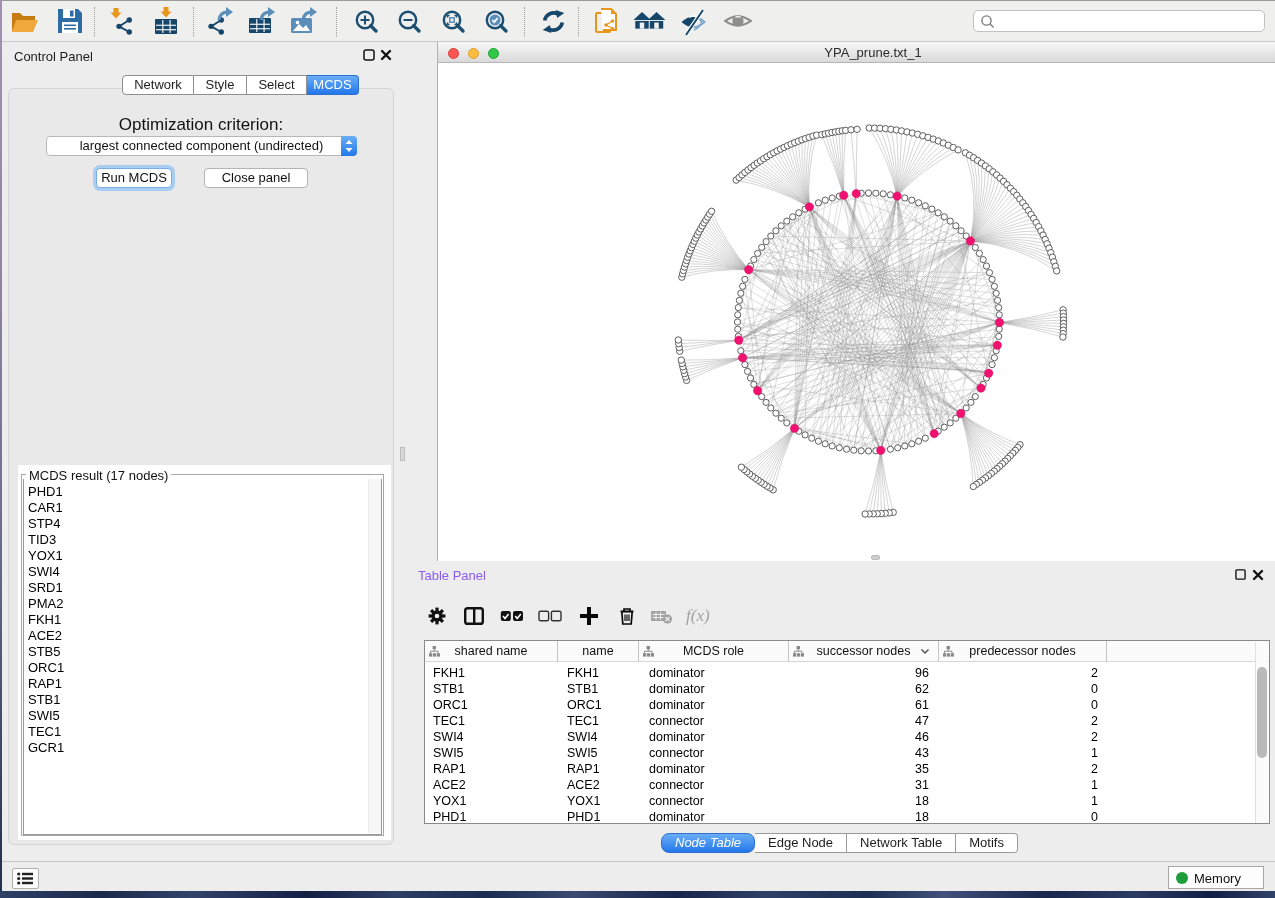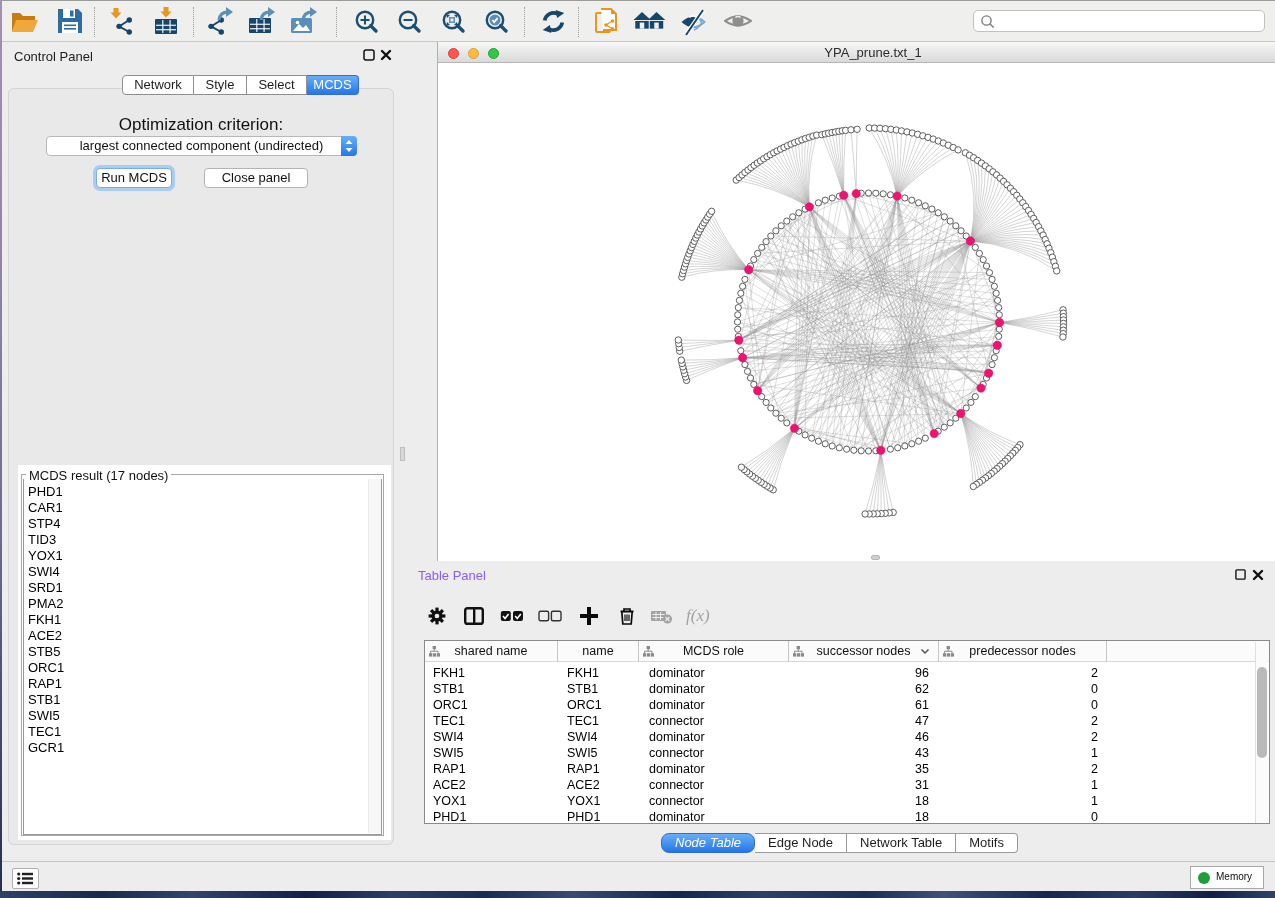--- a/index.html
+++ b/index.html
@@ -65,21 +65,21 @@
 .c3 { position:absolute; left:224px; }
 .c4 { position:absolute; left:400px; width:104px; text-align:right; }
 .c5 { position:absolute; left:580px; width:93px; text-align:right; }
 #vscroll { position:absolute; right:1px; top:1px; width:13px; height:181px; background:#fbfbfb; border-left:1px solid #e0e0e0; }
 #vthumb { position:absolute; left:1px; top:25px; width:10px; height:91px; background:#b9b9b9; border-radius:5px; }
 #btabs { position:absolute; left:257px; top:272px; height:20px; display:flex; font-size:13px; color:#1d1d1d; }
 .btab { border:1px solid #9a9a9a; border-left:none; background:#fff; padding:0 13px; line-height:18px; height:20px; }
 .btab.sel { background:linear-gradient(#6aaef7,#2277e9); border-color:#2f6fd0; color:#fff; border-radius:8px; border-left:1px solid #2f6fd0;font-style:italic; }
 .btab.last { border-radius:0 4px 4px 0; }
 #tstatus { left:404px; top:861px; width:871px; height:30px; background:#ededed; border-top:1px solid #c6c6c6; }
-#membtn { position:absolute; right:11px; top:4px; width:74px; height:23px; background:#fdfdfd; border:1px solid #a8a8a8; font-size:10px; color:#111; }
+#membtn { position:absolute; right:11px; top:4px; width:96px; height:23px; background:#fdfdfd; border:1px solid #a8a8a8; font-size:13px; color:#111; }
 #membtn .dot { position:absolute; left:7px; top:5px; width:12px; height:12px; border-radius:50%; background:#1e9e3a; }
 #membtn .ml { position:absolute; left:25px; top:4px; }
 
 #vdraghandle { left:400px; top:447px; width:5px; height:14px; background:#d8d8d8; border:1px solid #bdbdbd; position:absolute; }
 </style>
 </head>
 <body>
 
 <div class="abs" id="toolbar">
   <svg class="ticon" style="left:10px;top:7px;width:29px;height:26px" viewBox="0 0 29 26">

